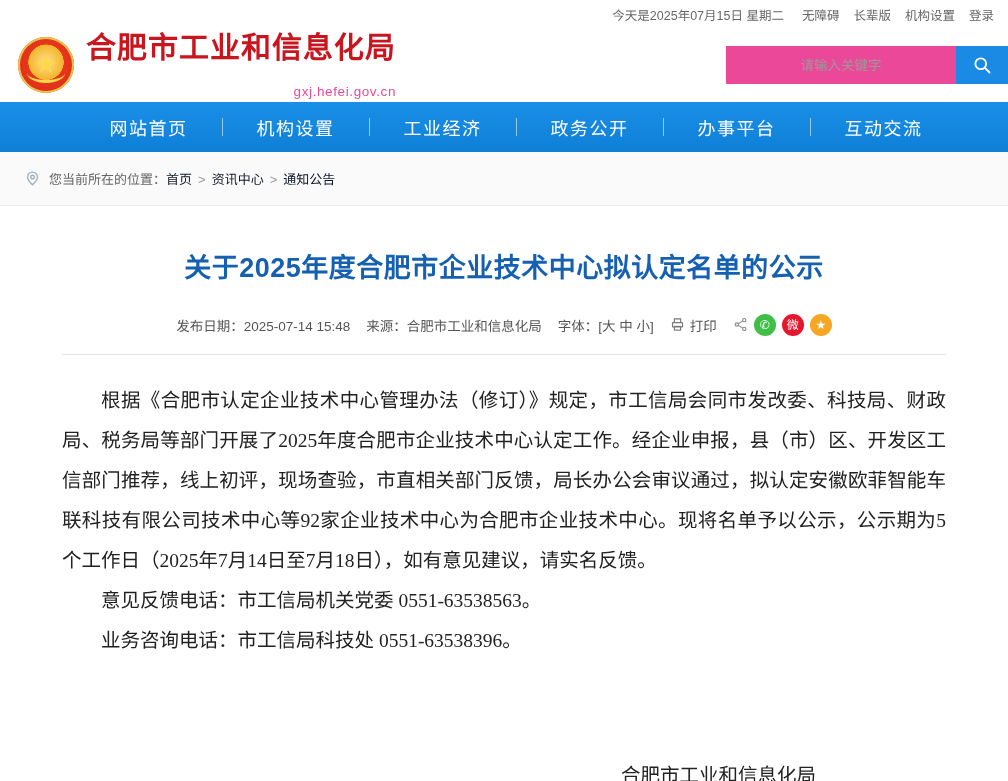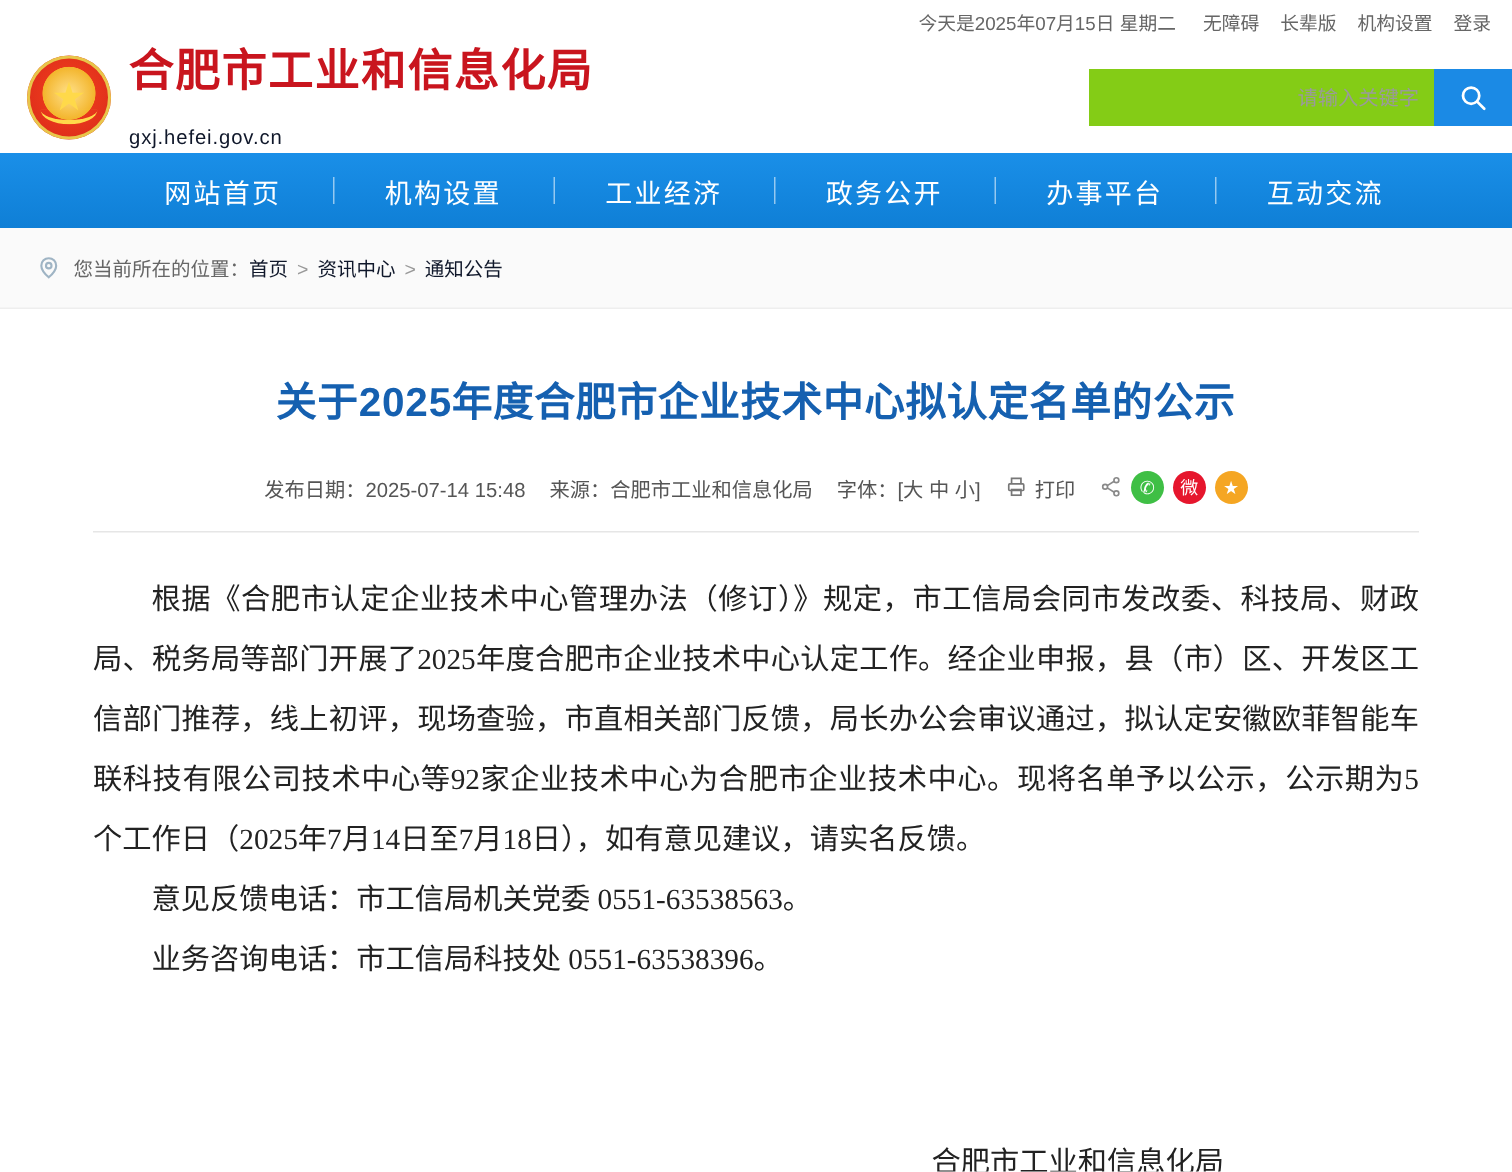--- a/index.html
+++ b/index.html
@@ -64,43 +64,44 @@
   .logo-title {
     font-size: 30px;
     font-weight: bold;
     color: #c9151e;
     letter-spacing: 1px;
     line-height: 1.15;
     font-family: "Liberation Serif", "DejaVu Serif", serif;
   }
   .logo-sub {
     font-size: 13.5px;
-    color: #0f172a;
+    color: #ec4899;
     letter-spacing: 0.6px;
     margin-top: 19px;
     font-family: "Liberation Sans", sans-serif;
+    text-align: right;
   }
 
   .search-area {
     position: absolute;
     right: 0; top: 50%;
     transform: translateY(-50%);
     display: flex;
     align-items: center;
   }
   .search-input {
     width: 230px;
     height: 38px;
     border: none;
     outline: none;
     font-size: 13.5px;
     color: #333;
-    text-align: right;
+    text-align: center;
     padding: 0 10px;
-    background: #84cc16;
+    background: #ec4899;
   }
   .search-input::placeholder { color: #9a9a9a; }
   .search-btn {
     width: 52px; height: 38px;
     background: #1b8ae5;
     border: none;
     cursor: pointer;
     display: flex;
     align-items: center;
     justify-content: center;

